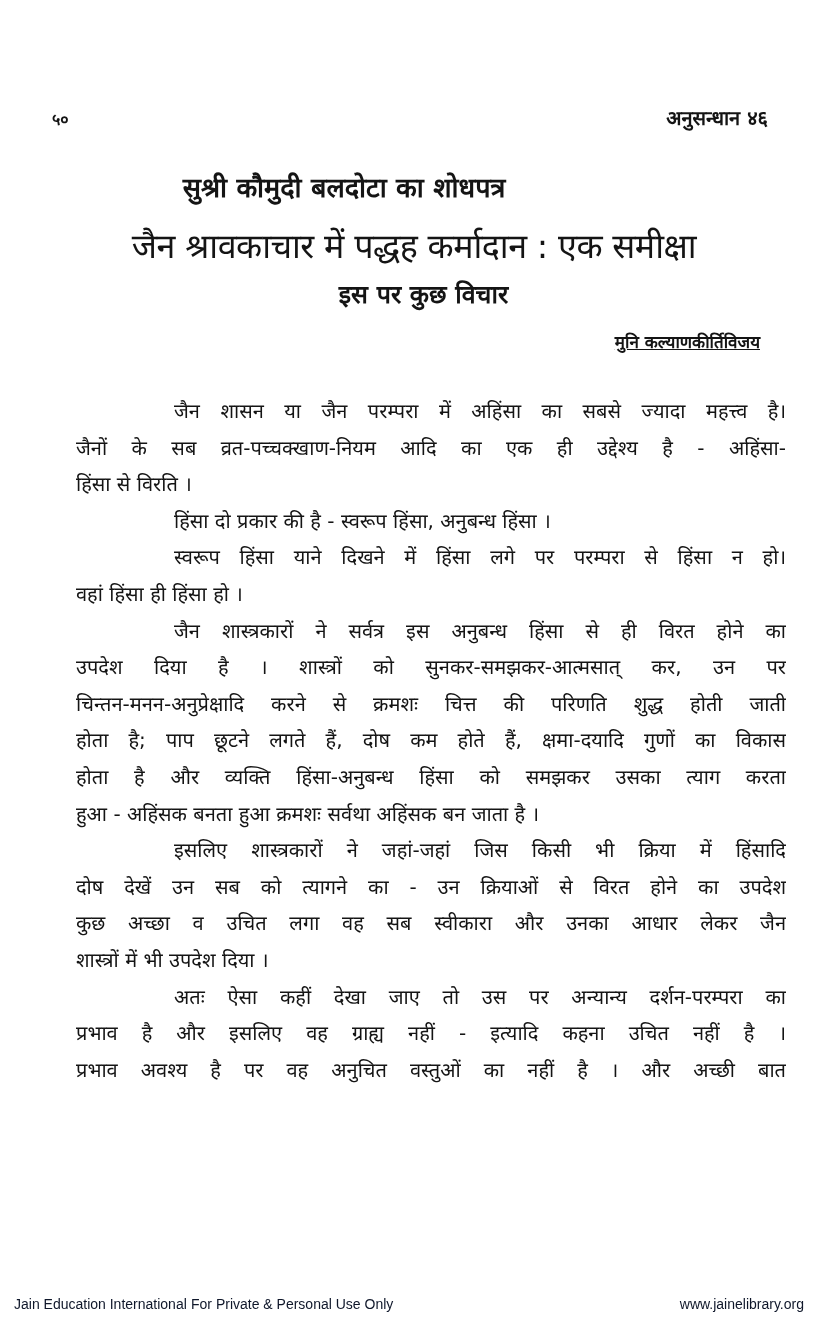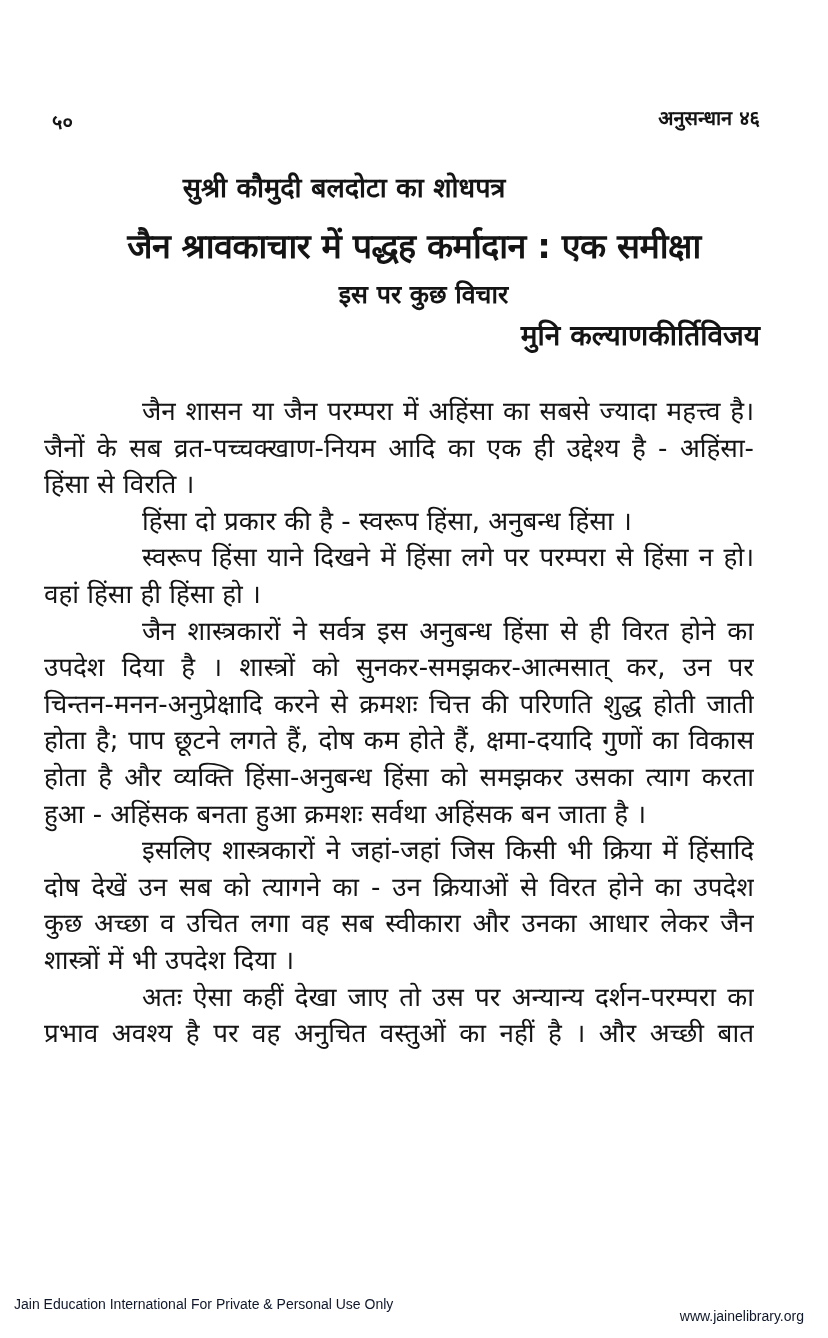--- a/index.html
+++ b/index.html
@@ -1,35 +1,35 @@
 <!DOCTYPE html>
 <html><head>
   <meta charset="utf-8">
   <style>
     * { margin: 0; padding: 0; box-sizing: border-box; }
     html, body { width: 828px; height: 1338px; background: #ffffff; overflow: hidden; }
     body { position: relative; font-family: "DejaVu Sans", sans-serif; color: #141414; }
 
-    .page-number { position: absolute; left: 52px; top: 108px; font-size: 20px; font-weight: bold; }
-    .running-header { position: absolute; right: 68px; top: 104px; font-size: 20px; font-weight: bold; }
+    .page-number { position: absolute; left: 52px; top: 108px; font-size: 16px; font-weight: bold; }
+    .running-header { position: absolute; right: 60px; top: 104px; font-size: 20px; font-weight: bold; }
 
     .pre-title { position: absolute; left: 0; width: 688px; top: 168px; text-align: center; font-size: 27px; font-weight: bold; }
-    .main-title { position: absolute; left: 0; width: 828px; top: 222px; text-align: center; font-size: 34px; font-weight: bold; letter-spacing: -0.5px; }
+    .main-title { position: absolute; left: 0; width: 828px; top: 222px; text-align: center; font-size: 34px; font-weight: normal; letter-spacing: -0.5px; }
     .sub-title { position: absolute; left: 0; width: 828px; top: 276px; text-align: center; font-size: 25px; font-weight: bold; padding-left: 19px; }
-    .author { position: absolute; right: 68px; top: 315px; font-size: 28px; font-weight: bold; }
+    .author { position: absolute; right: 68px; top: 330px; font-size: 17px; font-weight: bold; text-decoration: underline; }
 
-    .body-text { position: absolute; left: 44px; width: 710px; top: 393px; font-size: 26px; line-height: 36.6px; }
+    .body-text { position: absolute; left: 76px; width: 710px; top: 393px; font-size: 20px; line-height: 36.6px; }
     .line { display: block; white-space: nowrap; text-align: justify; text-align-last: justify; overflow: hidden; }
     .line.indent { padding-left: 98px; }
     .line.last { text-align-last: left; }
 
     .footer { position: absolute; top: 1296px; left: 0; width: 828px; height: 24px; font-family: "Liberation Sans", sans-serif; font-size: 14px; color: #0f172a; }
     .footer-left { position: absolute; left: 14px; }
     .footer-center { position: absolute; left: 191px; }
-    .footer-right { position: absolute; right: 24px; margin-top: 12px; }
+    .footer-right { position: absolute; right: 24px; }
   </style>
 </head>
 <body>
 
 <div class="page-number">५०</div>
 <div class="running-header">अनुसन्धान ४६</div>
 
 <div class="pre-title">सुश्री कौमुदी बलदोटा का शोधपत्र</div>
 <h1 class="main-title">जैन श्रावकाचार में पद्धह कर्मादान : एक समीक्षा</h1>
 <div class="sub-title">इस पर कुछ विचार</div>
@@ -46,20 +46,21 @@
   <span class="line">उपदेश दिया है । शास्त्रों को सुनकर-समझकर-आत्मसात् कर, उन पर</span>
   <span class="line">चिन्तन-मनन-अनुप्रेक्षादि करने से क्रमशः चित्त की परिणति शुद्ध होती जाती</span>
   <span class="line">होता है; पाप छूटने लगते हैं, दोष कम होते हैं, क्षमा-दयादि गुणों का विकास</span>
   <span class="line">होता है और व्यक्ति हिंसा-अनुबन्ध हिंसा को समझकर उसका त्याग करता</span>
   <span class="line last">हुआ - अहिंसक बनता हुआ क्रमशः सर्वथा अहिंसक बन जाता है ।</span>
   <span class="line indent">इसलिए शास्त्रकारों ने जहां-जहां जिस किसी भी क्रिया में हिंसादि</span>
   <span class="line">दोष देखें उन सब को त्यागने का - उन क्रियाओं से विरत होने का उपदेश</span>
   <span class="line">कुछ अच्छा व उचित लगा वह सब स्वीकारा और उनका आधार लेकर जैन</span>
   <span class="line last">शास्त्रों में भी उपदेश दिया ।</span>
   <span class="line indent">अतः ऐसा कहीं देखा जाए तो उस पर अन्यान्य दर्शन-परम्परा का</span>
+  <span class="line">प्रभाव है और इसलिए वह ग्राह्य नहीं - इत्यादि कहना उचित नहीं है ।</span>
   <span class="line">प्रभाव अवश्य है पर वह अनुचित वस्तुओं का नहीं है । और अच्छी बात</span>
 </div>
 
 <div class="footer">
   <span class="footer-left">Jain Education International</span>
   <span class="footer-center">For Private &amp; Personal Use Only</span>
   <span class="footer-right">www.jainelibrary.org</span>
 </div>
 
 </body></html>

